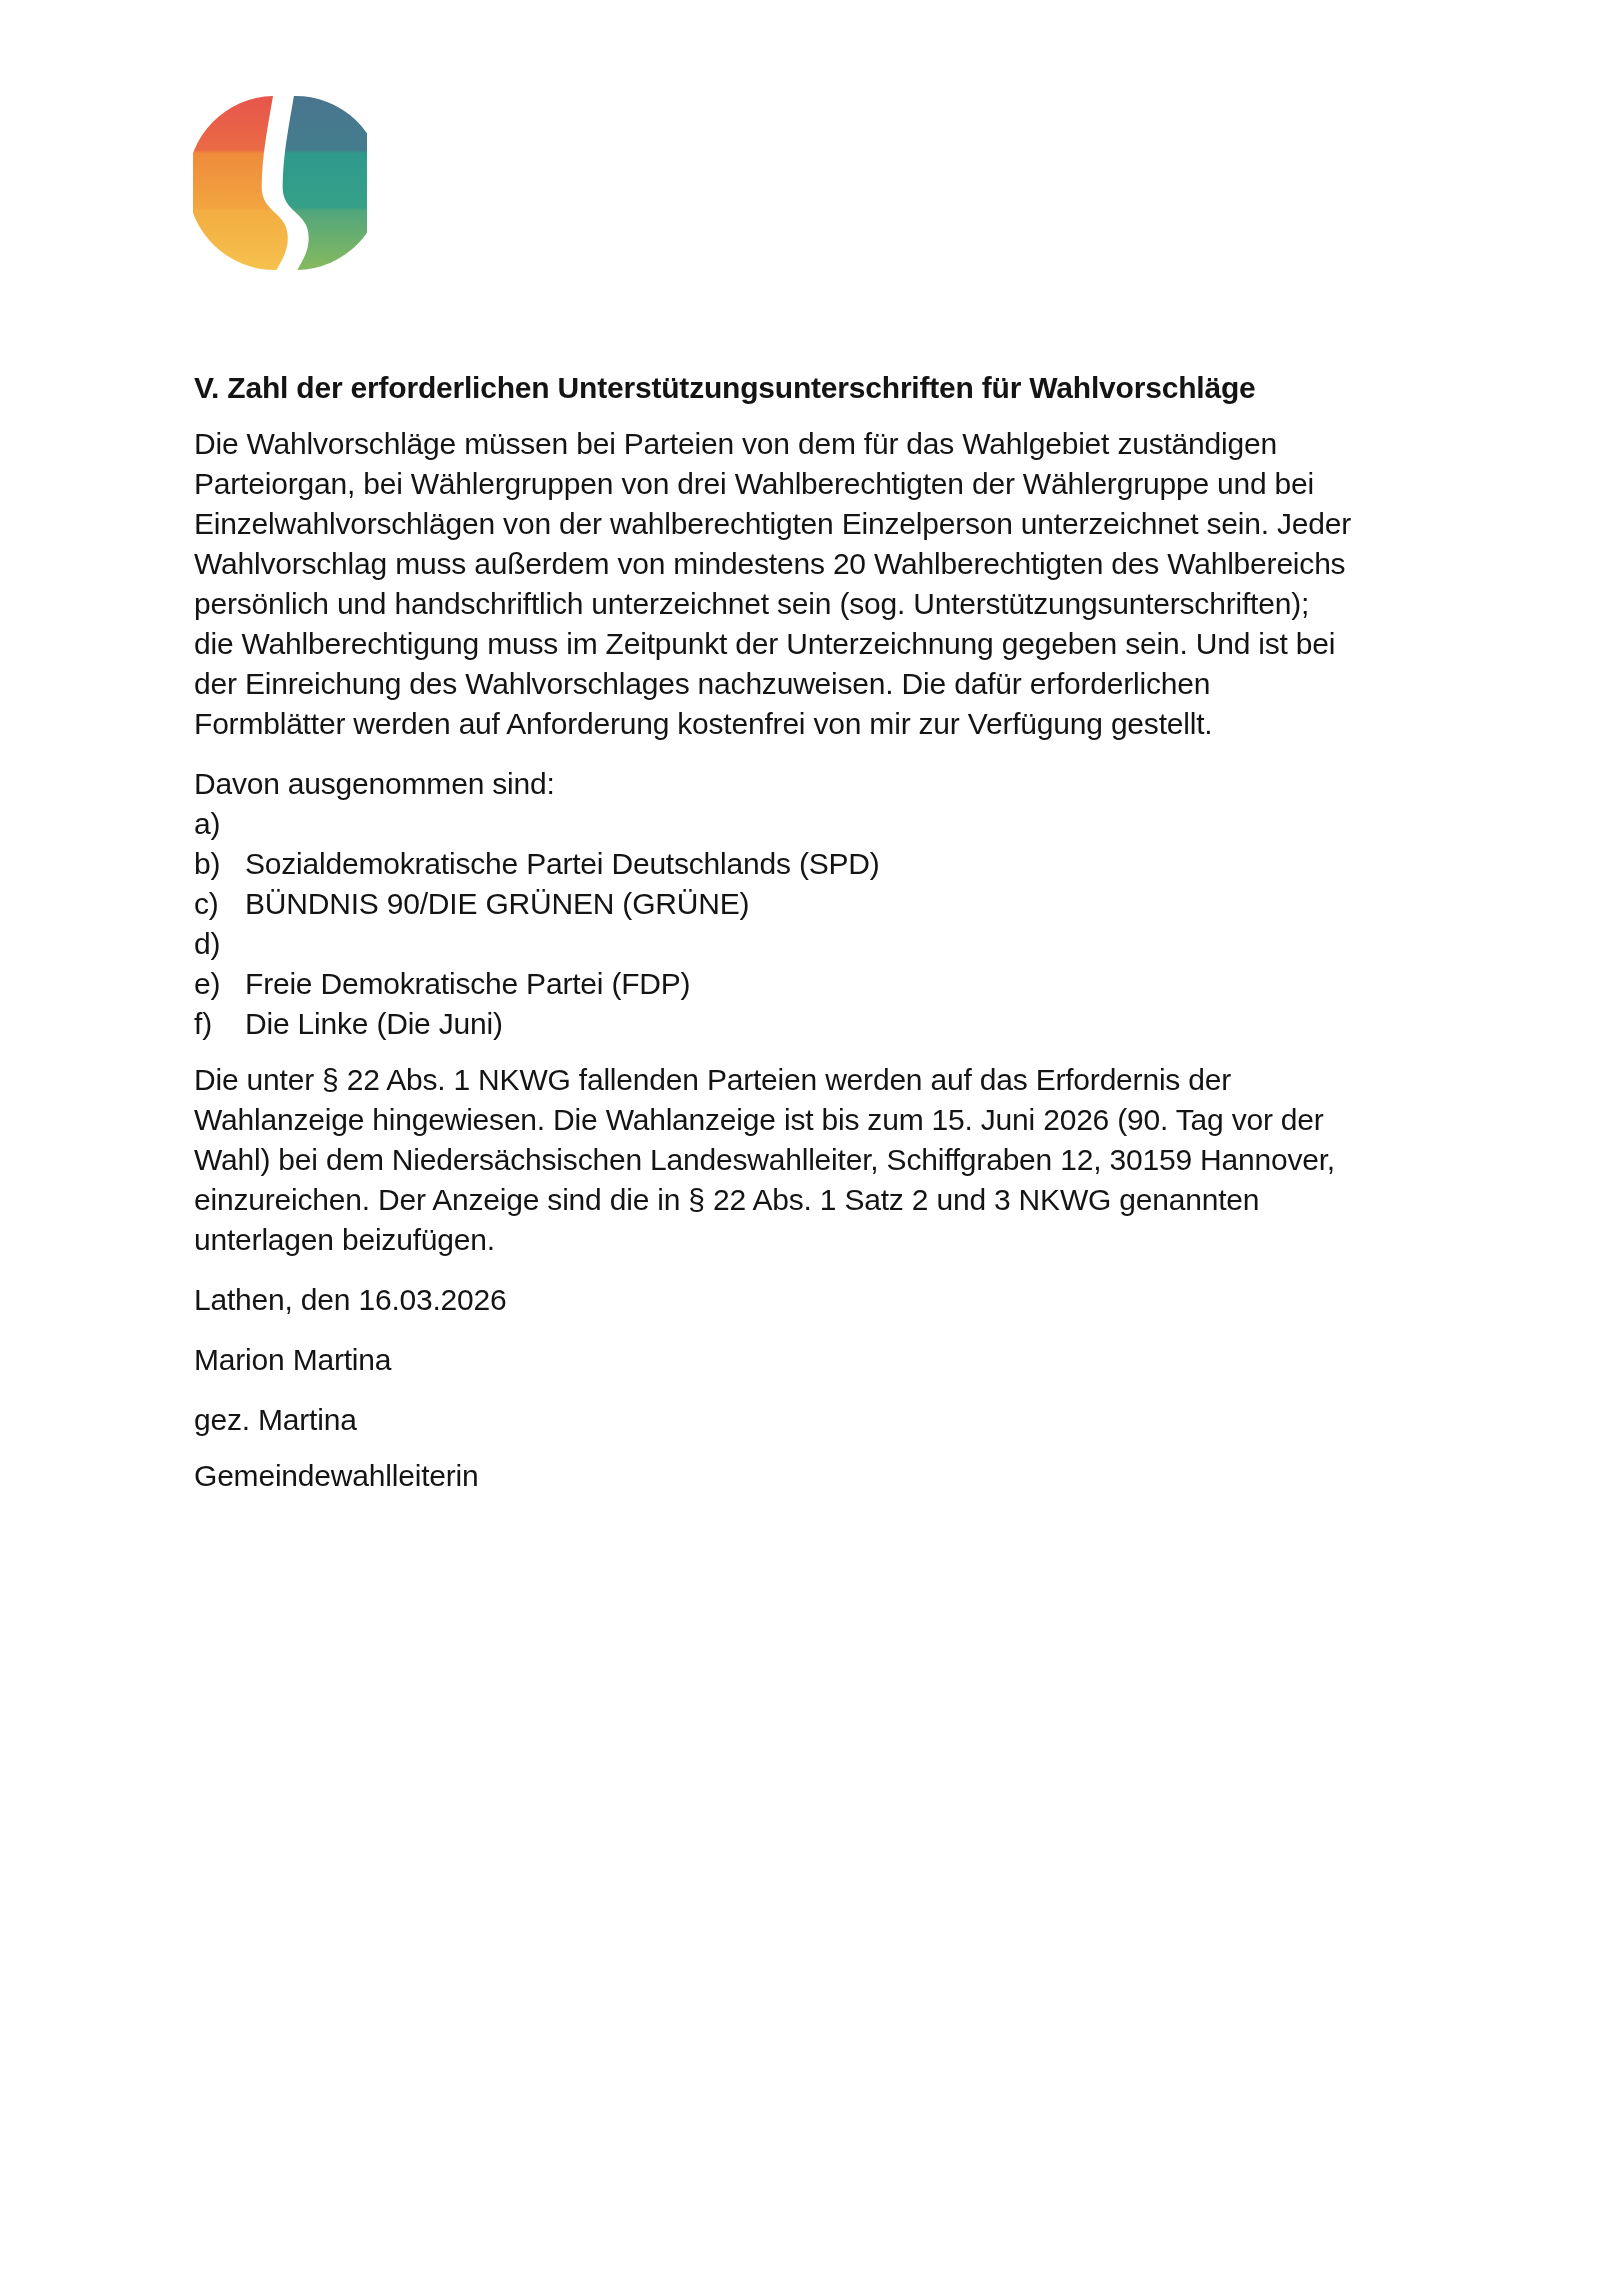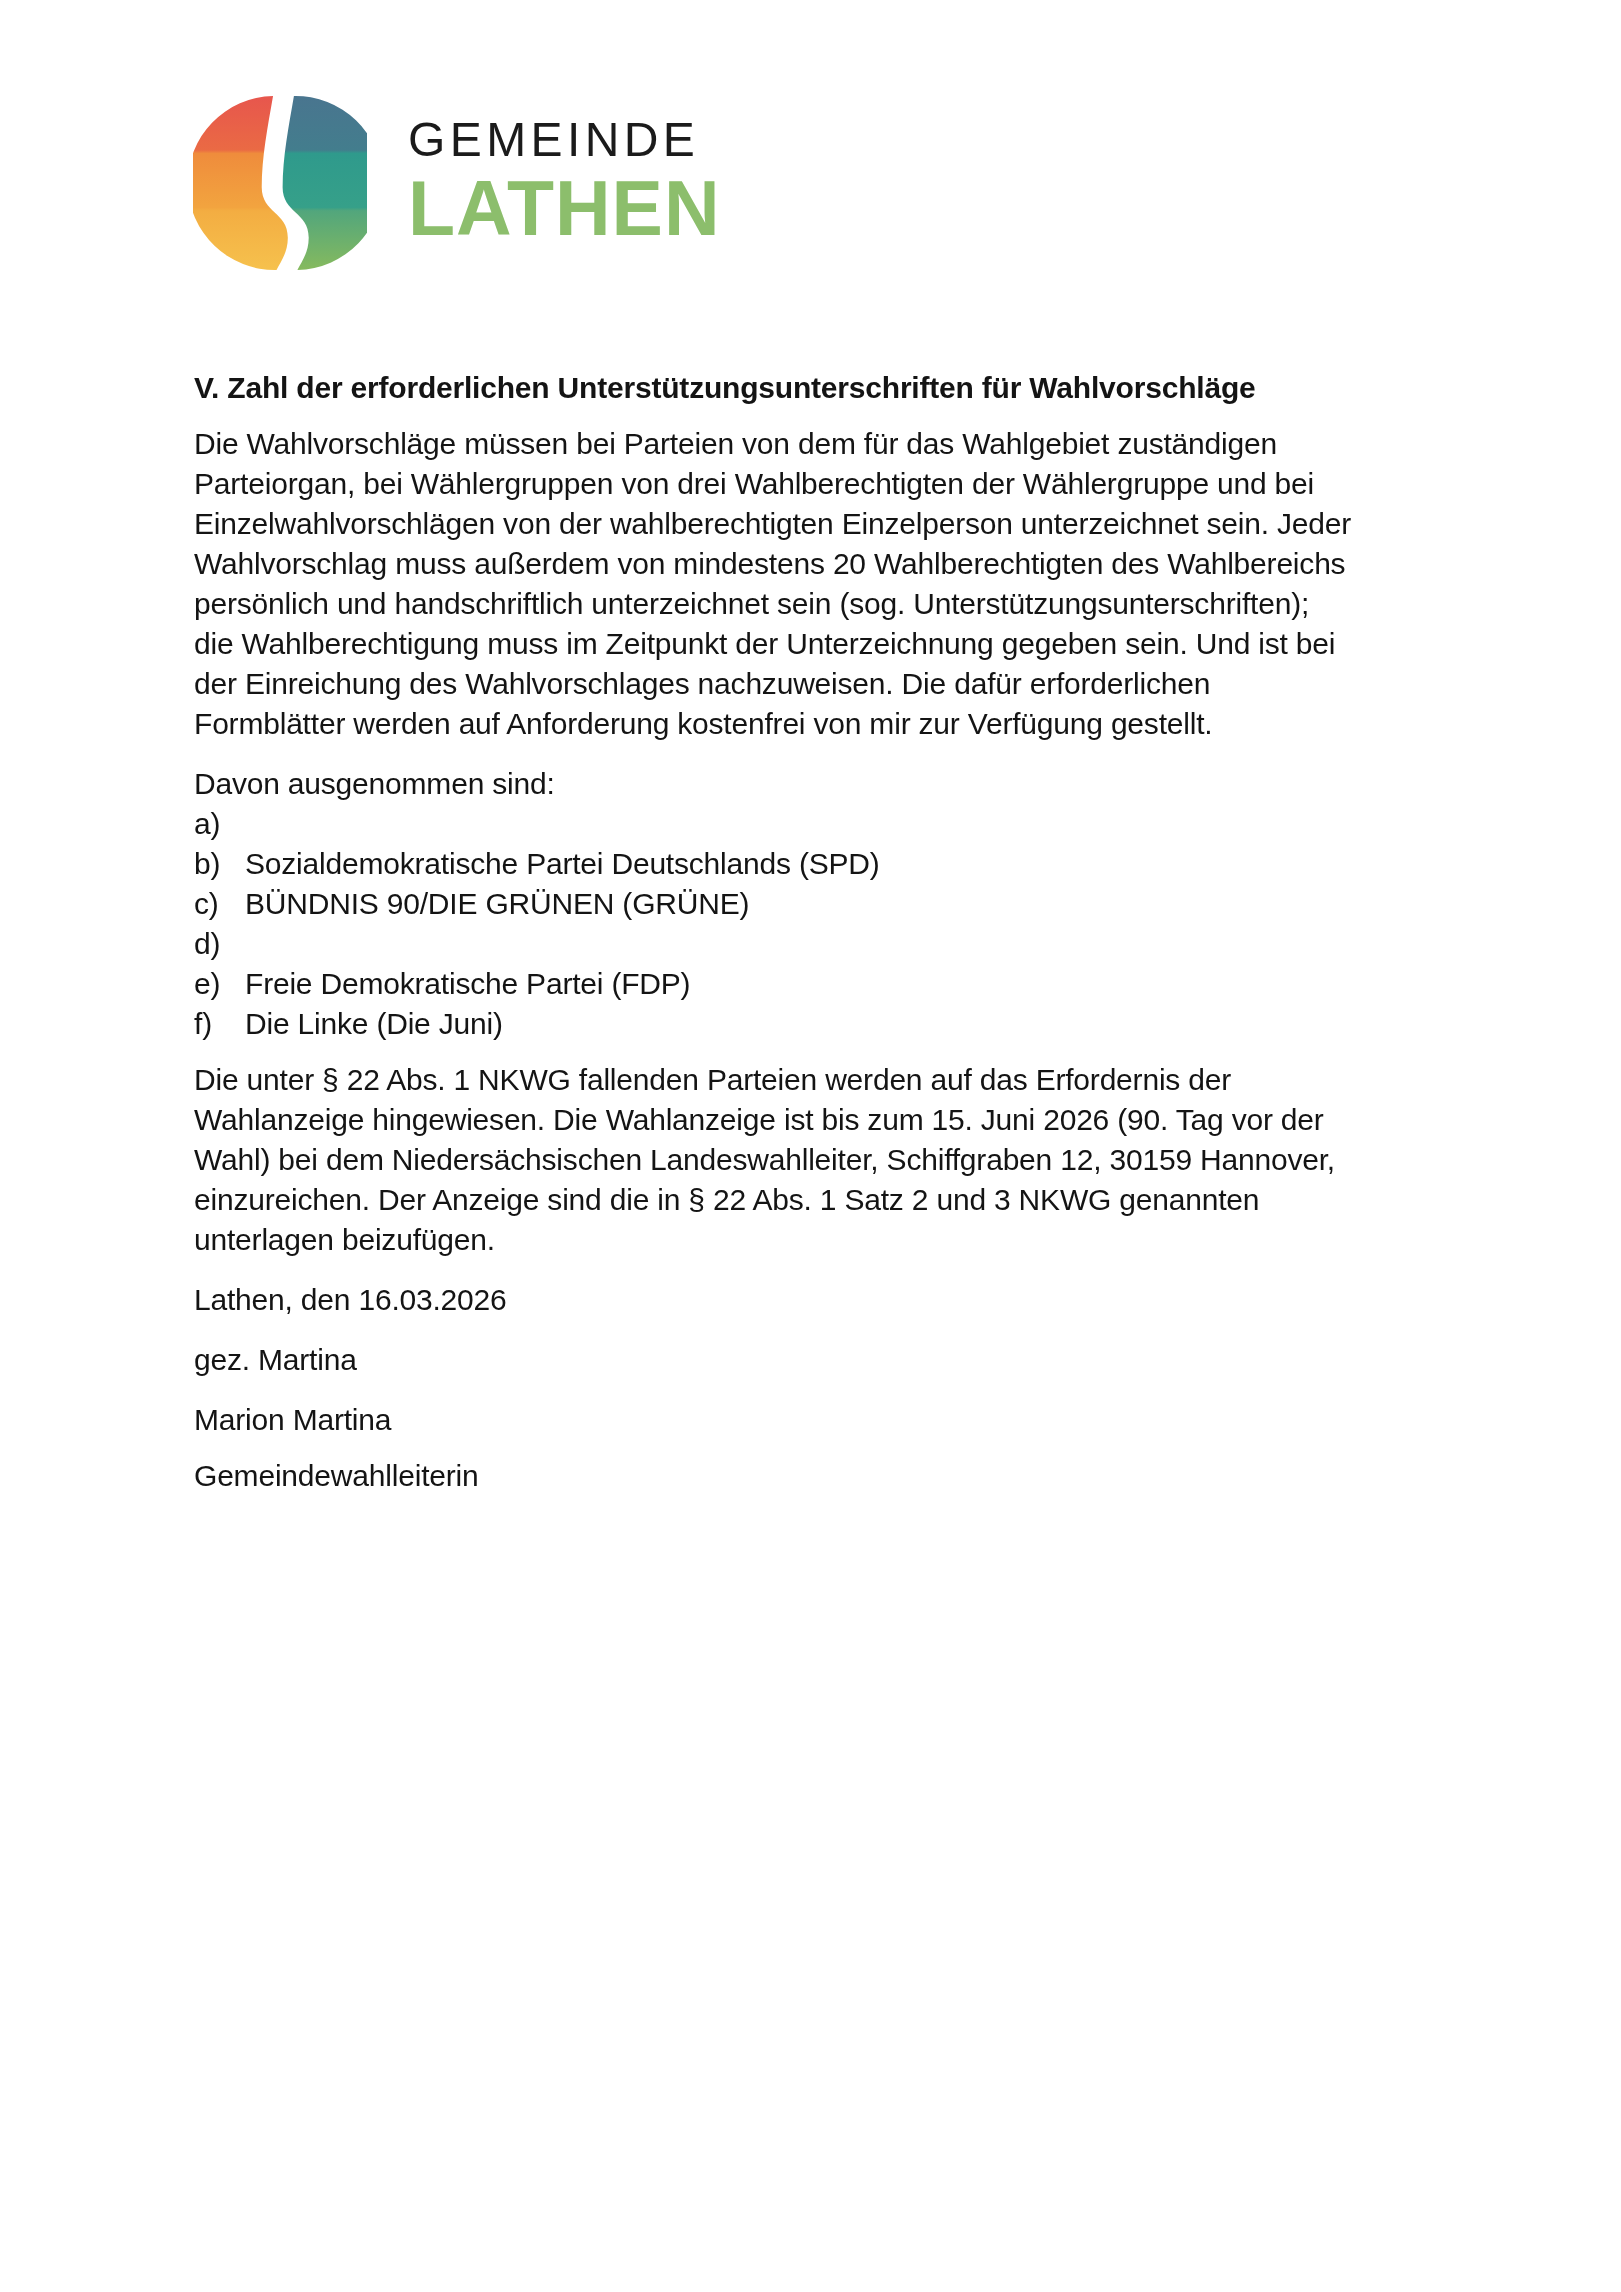--- a/index.html
+++ b/index.html
@@ -97,24 +97,20 @@
             <stop offset="0.31" stop-color="#437d8d"></stop>
             <stop offset="0.33" stop-color="#2f9a8c"></stop>
             <stop offset="0.64" stop-color="#36a089"></stop>
             <stop offset="0.66" stop-color="#52a67c"></stop>
             <stop offset="1" stop-color="#86ba5e"></stop>
           </linearGradient>
       </defs>
       <path fill="url(#grad-left)" d="M 92,0 A 100,100 0 0 0 96,200 C 101,190 109,180 109,163 C 109,133 79,135 79,105 C 79,70 86,35 92,0 Z"></path>
       <path fill="url(#grad-right)" d="M 116,0 A 100,100 0 0 1 120,200 C 125,190 133,180 133,163 C 133,133 103,135 103,105 C 103,70 110,35 116,0 Z"></path>
     </svg>
-    <div class="logo-type">
-      <div class="logo-gemeinde">GEMEINDE</div>
-      <div class="logo-lathen" style="color: rgb(140, 190, 108);">LATHEN</div>
-    </div>
   </header>
 
   <main class="content">
 
     <div class="bold lines">V. Zahl der erforderlichen Unterstützungsunterschriften für Wahlvorschläge</div>
     <div class="lines">Die Wahlvorschläge müssen bei Parteien von dem für das Wahlgebiet zuständigen
 Parteiorgan, bei Wählergruppen von drei Wahlberechtigten der Wählergruppe und bei
 Einzelwahlvorschlägen von der wahlberechtigten Einzelperson unterzeichnet sein. Jeder
 Wahlvorschlag muss außerdem von mindestens 20 Wahlberechtigten des Wahlbereichs
 persönlich und handschriftlich unterzeichnet sein (sog. Unterstützungsunterschriften);
@@ -148,20 +144,20 @@
     </div>
 
     <div class="lines">Die unter § 22 Abs. 1 NKWG fallenden Parteien werden auf das Erfordernis der
 Wahlanzeige hingewiesen. Die Wahlanzeige ist bis zum 15. Juni 2026 (90. Tag vor der
 Wahl) bei dem Niedersächsischen Landeswahlleiter, Schiffgraben 12, 30159 Hannover,
 einzureichen. Der Anzeige sind die in § 22 Abs. 1 Satz 2 und 3 NKWG genannten
 unterlagen beizufügen.</div>
 
     <div class="gap lines">Lathen, den 16.03.2026</div>
 
+    <div class="gap lines">Marion Martina</div>
+
     <div class="gap lines">gez. Martina</div>
-
-    <div class="gap lines">Marion Martina</div>
     <div class="lines">Gemeindewahlleiterin</div>
 
   </main>
 </div>
 
 
 </body></html>

